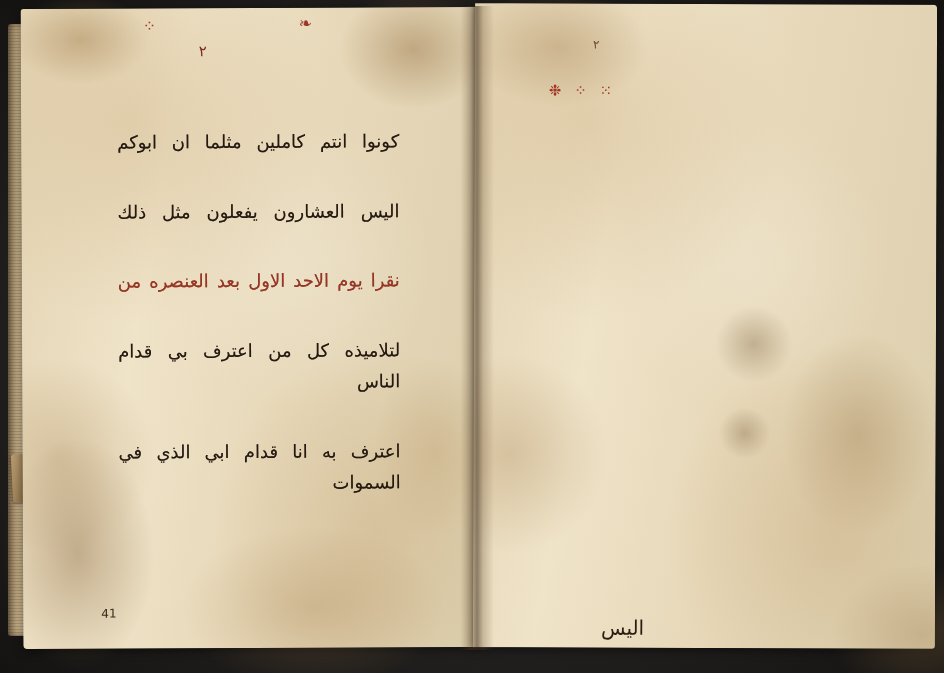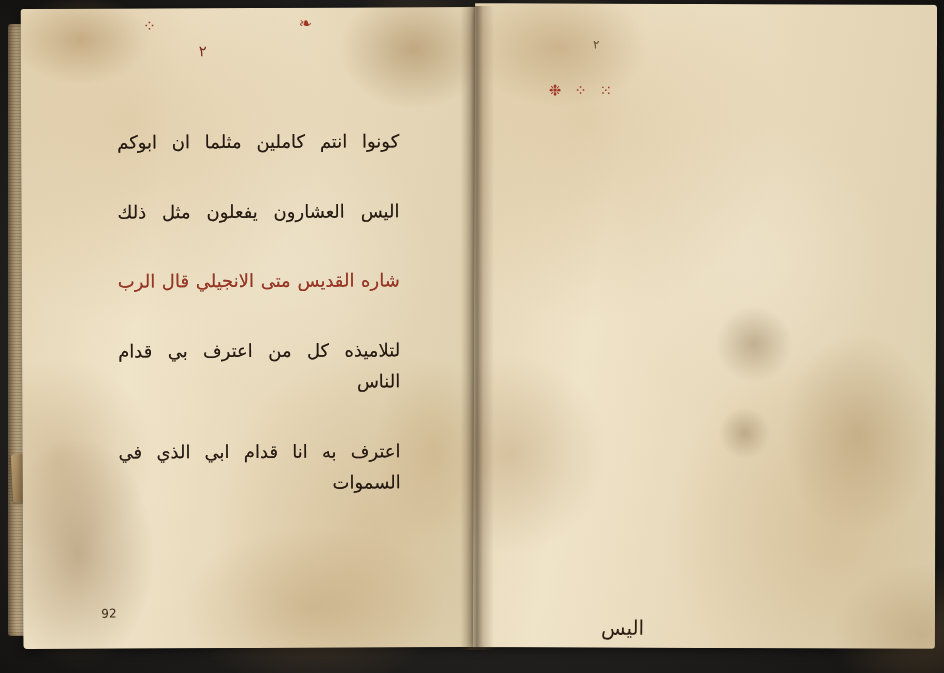--- a/index.html
+++ b/index.html
@@ -205,34 +205,34 @@
       <div class="stain" style="left:160px;top:520px;width:260px;height:160px;background:radial-gradient(ellipse,rgba(160,122,70,0.28),rgba(160,122,70,0) 72%);"></div>
       <div class="stain" style="left:352px;top:352px;width:120px;height:180px;background:radial-gradient(ellipse,rgba(176,140,86,0.25),rgba(176,140,86,0) 72%);"></div>
 
       <div class="margin-mark" style="left:122px;top:8px;">⁘</div>
       <div class="margin-mark" style="left:278px;top:6px;">❧</div>
       <div class="foliomark" style="left:178px;top:34px;font-size:15px;color:#7d2a1d;">۲</div>
 
       <div class="textblock" id="text-left">
         <span class="line black">كونوا انتم كاملين مثلما ان ابوكم</span>
         <span class="line black">اليس العشارون يفعلون مثل ذلك</span>
-        <span class="line red">شاره القديس متى الانجيلي قال الرب</span>
+        <span class="line red">نقرا يوم الاحد الاول بعد العنصره من</span>
         <span class="line black">لتلاميذه كل من اعترف بي قدام الناس</span>
         <span class="line black">اعترف به انا قدام ابي الذي في السموات</span>
         
         
         
         
         
         
         
         
       </div>
 
-      <div class="foliomark" style="left:78px;top:598px;">92</div>
+      <div class="foliomark" style="left:78px;top:598px;">41</div>
     </div>
 
     <div class="leaf" id="leaf-right">
       <div class="stain" style="left:-6px;top:-16px;width:180px;height:120px;background:radial-gradient(ellipse,rgba(150,112,62,0.30),rgba(150,112,62,0) 70%);"></div>
       <div class="stain" style="left:310px;top:330px;width:150px;height:200px;background:radial-gradient(ellipse,rgba(146,110,62,0.30),rgba(146,110,62,0) 72%);"></div>
       <div class="stain" style="left:240px;top:300px;width:80px;height:80px;background:radial-gradient(circle,rgba(120,96,60,0.35),rgba(120,96,60,0) 68%);"></div>
       <div class="stain" style="left:244px;top:402px;width:54px;height:54px;background:radial-gradient(circle,rgba(120,96,60,0.35),rgba(120,96,60,0) 68%);"></div>
       <div class="stain" style="left:360px;top:560px;width:180px;height:140px;background:radial-gradient(ellipse,rgba(150,116,70,0.30),rgba(150,116,70,0) 72%);"></div>
 
       <div class="foliomark" style="left:118px;top:34px;color:#6a4b2e;">٢</div>

